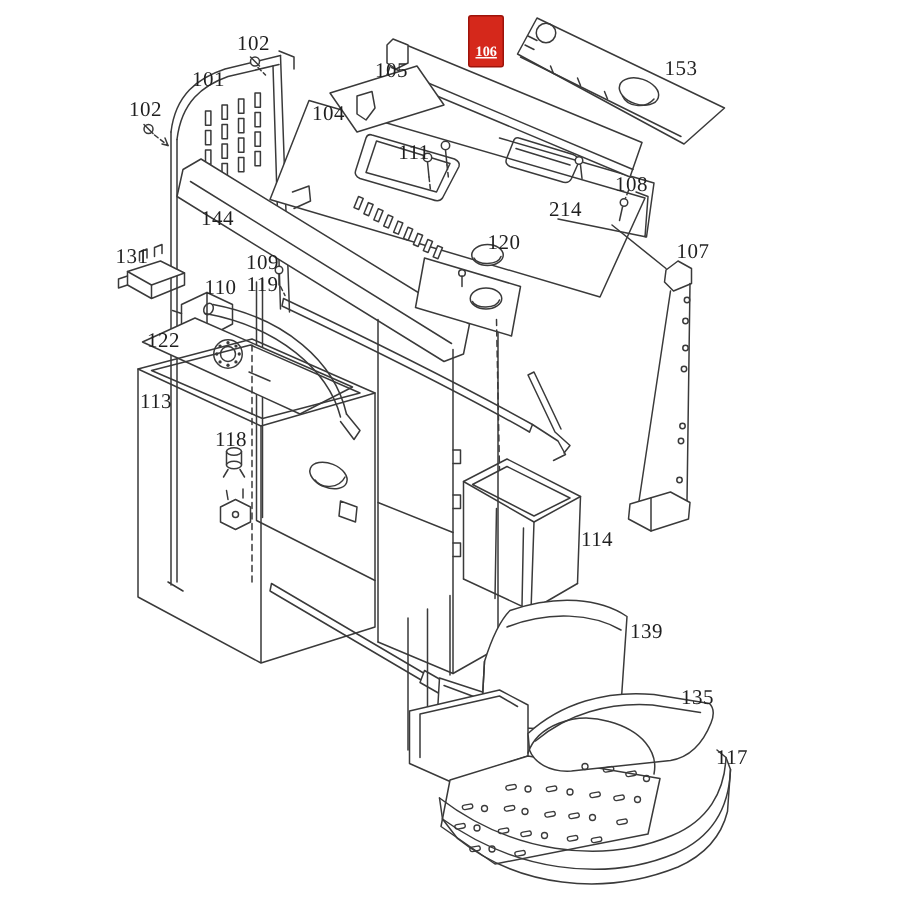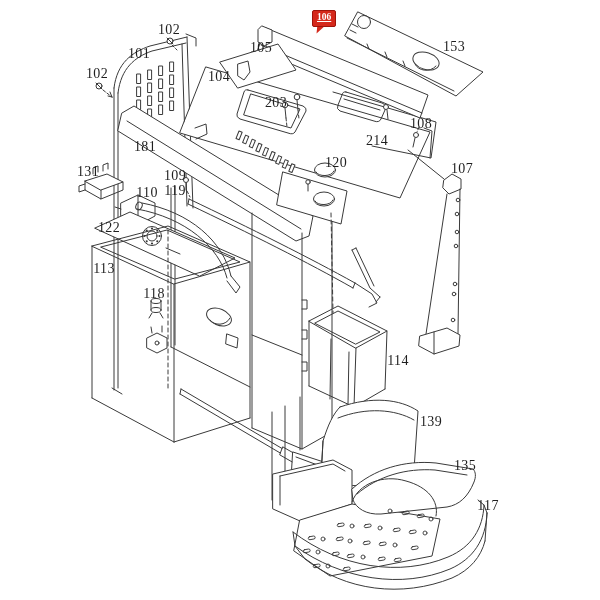--- a/index.html
+++ b/index.html
@@ -3,21 +3,21 @@
 <meta charset="utf-8">
 <style>
   html,body{margin:0;padding:0;background:#fff;}
   .stage{position:relative;width:600px;height:600px;background:#ffffff;overflow:hidden;
          font-family:"Liberation Serif",serif;}
   .stage svg{position:absolute;left:0;top:0;}
   .labels-layer{position:absolute;left:0;top:0;width:600px;height:600px;}
   .plabel{position:absolute;transform:translate(-50%,-50%);font-size:14px;color:#1f1f1f;
           letter-spacing:.3px;white-space:nowrap;line-height:1;}
   .badge{position:absolute;left:312px;top:10px;background:#d5281b;color:#fff;
-         font-weight:bold;font-size:9.5px;line-height:1;padding:2px 4px 3px;
+         font-weight:bold;font-size:9.5px;line-height:1;padding:20px 4px 3px;
          border:1px solid #9e130a;border-radius:2px;z-index:5;text-decoration:underline;}
   .badge-tail{position:absolute;left:317px;top:24px;width:0;height:0;z-index:4;
          border-top:10px solid #d5281b;border-right:9px solid transparent;transform:rotate(6deg);}
 </style>
 </head>
 <body>
 
 <div class="stage">
 <svg width="600" height="600" viewBox="0 0 600 600">
  <g stroke="#3a3a3a" stroke-width="1" fill="none" stroke-linejoin="round" stroke-linecap="round">
@@ -301,37 +301,37 @@
           <circle cx="328" cy="566" r="2"></circle>
           <rect x="343" y="568" width="7" height="3" rx="1.5" transform="rotate(-10 343 568)"></rect>
   </g>
  </g>
 </svg>
 
 <div class="labels-layer">
   <span class="plabel" style="left:139px;top:54px">101</span>
   <span class="plabel" style="left:97px;top:74px">102</span>
   <span class="plabel" style="left:169px;top:30px">102</span>
-  <span class="plabel" style="left:145px;top:147px">181</span>
+  <span class="plabel" style="left:145px;top:147px">144</span>
   <span class="plabel" style="left:219px;top:77px">104</span>
   <span class="plabel" style="left:261px;top:48px">105</span>
   <span class="plabel" style="left:462px;top:169px">107</span>
   <span class="plabel" style="left:421px;top:124px">108</span>
   <span class="plabel" style="left:175px;top:176px">109</span>
   <span class="plabel" style="left:147px;top:193px">110</span>
   <span class="plabel" style="left:104px;top:269px">113</span>
   <span class="plabel" style="left:398px;top:361px">114</span>
   <span class="plabel" style="left:431px;top:422px">139</span>
   <span class="plabel" style="left:465px;top:466px">135</span>
   <span class="plabel" style="left:488px;top:506px">117</span>
   <span class="plabel" style="left:154px;top:294px">118</span>
   <span class="plabel" style="left:175px;top:191px">119</span>
   <span class="plabel" style="left:336px;top:163px">120</span>
   <span class="plabel" style="left:109px;top:228px">122</span>
   <span class="plabel" style="left:377px;top:141px">214</span>
-  <span class="plabel" style="left:276px;top:103px">203</span>
+  <span class="plabel" style="left:276px;top:103px">111</span>
   <span class="plabel" style="left:454px;top:47px">153</span>
   <span class="plabel" style="left:88px;top:172px">131</span>
 
   <div class="badge">106</div>
   <div class="badge-tail"></div>
 </div>
 </div>
 
 </body></html>

